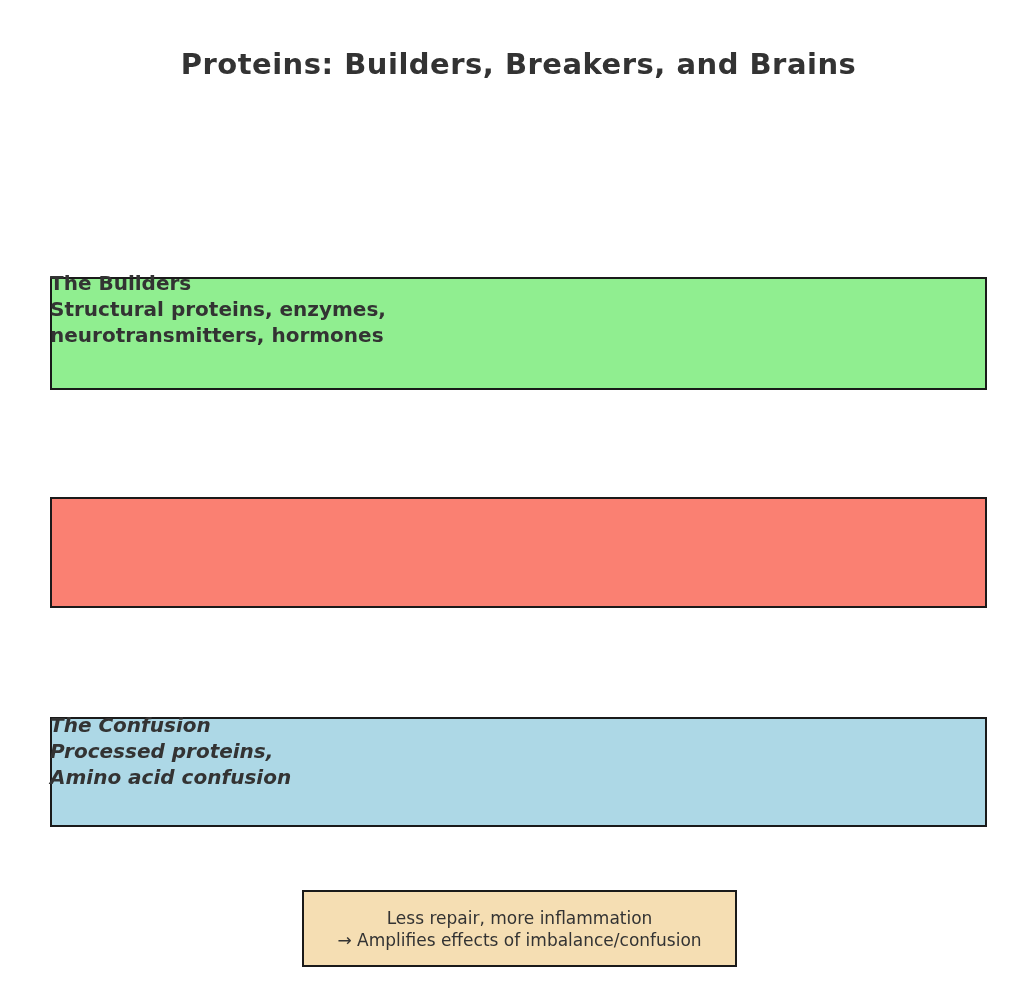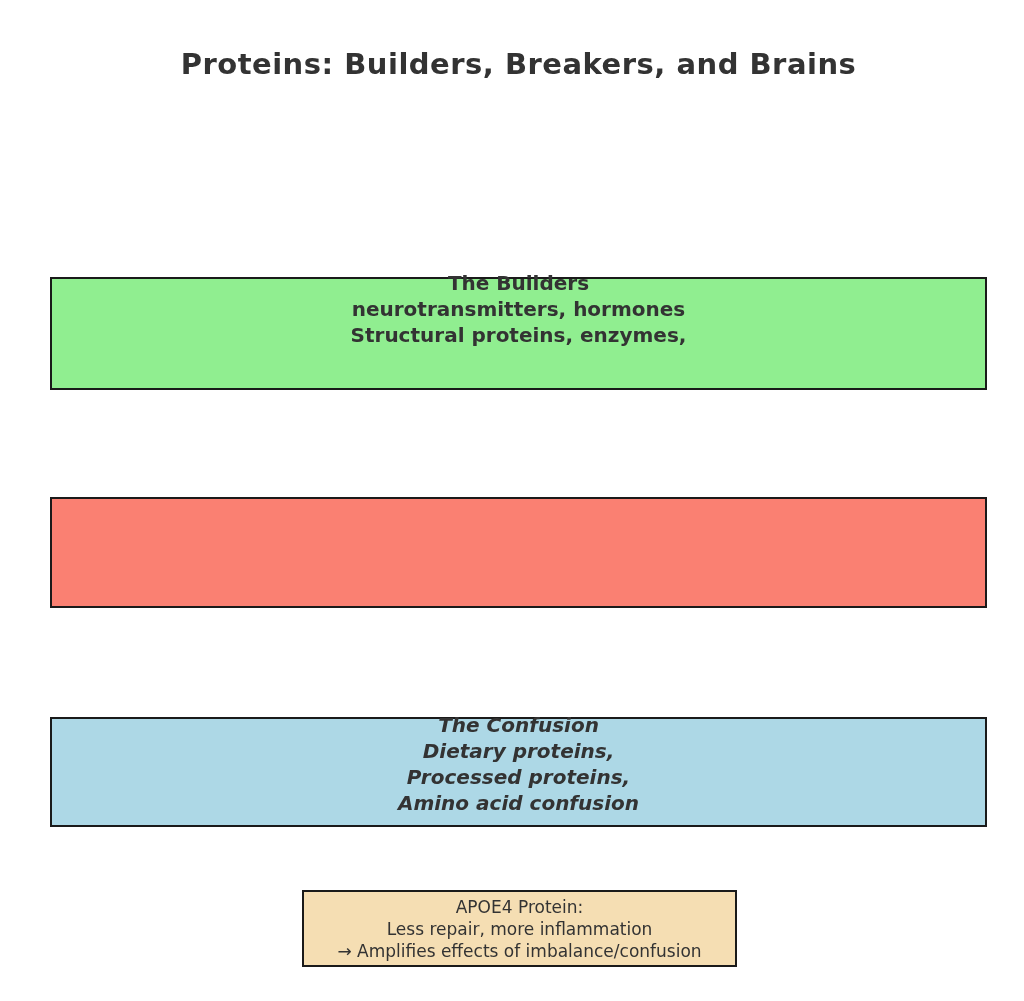--- a/index.html
+++ b/index.html
@@ -35,21 +35,20 @@
     border: 2px solid #1a1a1a;
     z-index: 1;
   }
   .panel-builders  { top: 277px; height: 113px; }
   .panel-breakers  { top: 497px; height: 111px; }
   .panel-confusion { top: 717px; height: 110px; }
   .panel-text {
     position: absolute;
     left: 50px;
     width: 937px;
-    text-align: center;
     font-size: 20px;
     font-weight: bold;
     line-height: 26px;
     color: #333333;
     z-index: 2;
   }
   .text-builders  { top: 270px; }
   .text-breakers  { top: 477px; }
   .text-confusion { top: 712px; font-style: italic; }
   .note {
@@ -74,33 +73,31 @@
 </head>
 <body>
 
 <div class="canvas">
 
   <div class="title">Proteins: Builders, Breakers, and Brains</div>
 
   <div class="panel panel-builders" style="background: rgb(144, 238, 144);"></div>
   <div class="panel-text text-builders">
     <div>The Builders</div>
+    <div>Structural proteins, enzymes,</div>
     <div>neurotransmitters, hormones</div>
-    <div>Structural proteins, enzymes,</div>
   </div>
 
   <div class="panel panel-breakers" style="background: rgb(250, 128, 114);"></div>
 
   <div class="panel panel-confusion" style="background: rgb(173, 216, 230);"></div>
   <div class="panel-text text-confusion">
     <div>The Confusion</div>
-    <div>Dietary proteins,</div>
     <div>Processed proteins,</div>
     <div>Amino acid confusion</div>
   </div>
 
   <div class="note" style="background: rgb(245, 222, 179);">
-    <div>APOE4 Protein:</div>
     <div>Less repair, more inflammation</div>
     <div>→ Amplifies effects of imbalance/confusion</div>
   </div>
 
 </div>
 
 </body></html>

